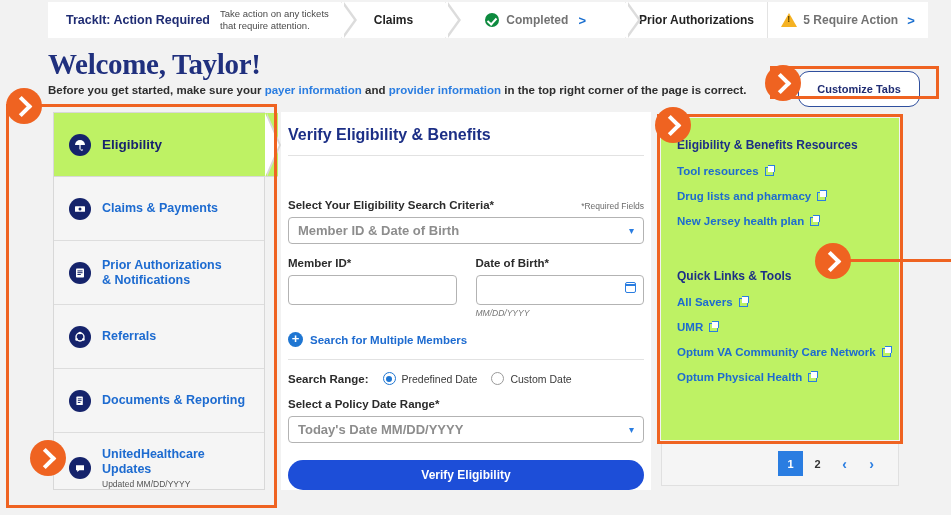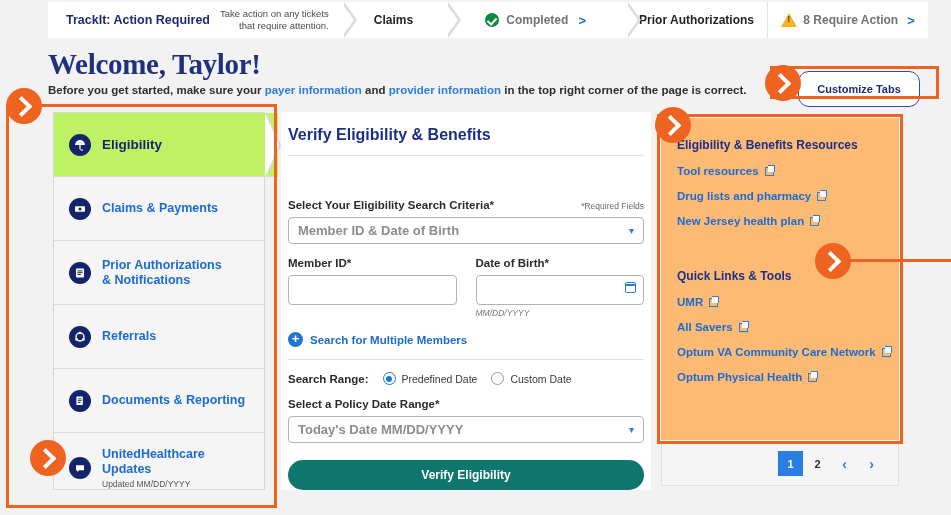--- a/index.html
+++ b/index.html
@@ -32,21 +32,21 @@
     border-bottom: 18px solid transparent;
     border-left: 13px solid #ffffff;
   }
   .nav-seg.chev::before {
     content: ""; position: absolute; right: -16px; top: 0;
     width: 0; height: 0; z-index: 2;
     border-top: 18px solid transparent;
     border-bottom: 18px solid transparent;
     border-left: 13px solid #dcdcdc;
   }
-  .seg1 { width: 310px; gap: 10px; justify-content: flex-start; padding-left: 18px; text-align: right; }
+  .seg1 { width: 310px; gap: 10px; justify-content: flex-start; padding-left: 18px; }
   .seg-title { color: #1f2c73; font-size: 12.5px; font-weight: bold; white-space: nowrap; }
   .seg-sub { color: #4a4a4a; font-size: 9.5px; line-height: 1.25; white-space: pre-line; }
   .seg2 { width: 110px; }
   .seg2 .lbl { color: #232323; font-size: 12px; font-weight: bold; }
   .seg3 { width: 190px; gap: 7px; }
   .seg4 { width: 150px; }
   .seg4 .lbl { color: #232323; font-size: 12px; font-weight: bold; }
   .seg5 { width: 170px; gap: 6px; }
   .link-blue { color: #737373; font-size: 12px; font-weight: bold; white-space: nowrap; }
   .chevr { color: #196ecf; font-size: 13px; font-weight: bold; margin-left: 3px; }
@@ -207,31 +207,31 @@
     border: 1.5px solid #9a9a9a; background: #fff; position: relative;
   }
   .rdot.on { border-color: #1f76d2; }
   .rdot.on::after {
     content: ""; position: absolute; left: 2.5px; top: 2.5px;
     width: 6px; height: 6px; border-radius: 50%; background: #1f76d2;
   }
   .rlabel { font-size: 10.5px; color: #3a3a3a; }
   .verify-btn {
     margin: 17px 7px 0 7px; height: 30px; border-radius: 15px;
-    background: #0f766e; color: #fff; font-size: 12px; font-weight: bold;
+    background: #1d4ed8; color: #fff; font-size: 12px; font-weight: bold;
     display: flex; align-items: center; justify-content: center;
     cursor: pointer; border: none; width: calc(100% - 14px);
     font-family: "Liberation Sans", sans-serif;
   }
 
   
   .rpanel {
     position: absolute; left: 661px; top: 118px;
     width: 238px; height: 322px;
-    background: #fdba74;
+    background: #bef264;
   }
   .rp-head {
     color: #1c2f86; font-size: 12px; font-weight: bold;
     padding: 20px 0 0 16px;
   }
   .rp-link {
     display: flex; align-items: center; gap: 6px;
     padding-left: 16px; margin-top: 13px; cursor: pointer;
   }
   .rp-link .t { color: #1d6bd0; font-size: 11.5px; font-weight: bold; }
@@ -293,21 +293,21 @@
     <div class="nav-seg seg3 chev">
       <span class="check-ico"></span>
       <span class="link-blue">Completed</span>
       <span class="chevr">&gt;</span>
     </div>
     <div class="nav-seg seg4">
       <span class="lbl">Prior Authorizations</span>
     </div>
     <div class="nav-seg seg5">
       <span class="warn-ico"></span>
-      <span class="link-blue">8 Require Action</span>
+      <span class="link-blue">5 Require Action</span>
       <span class="chevr">&gt;</span>
     </div>
   </div>
 
   <div class="welcome">Welcome, Taylor!</div>
   <div class="subline">
     <span>Before you get started, make sure your </span><a href="#">payer information</a><span> and </span><a href="#">provider information</a><span> in the top right corner of the page is correct.</span>
   </div>
 
   <div class="cust-wrap">
@@ -471,25 +471,25 @@
       <span class="ext"></span>
     </div>
     <div class="rp-link">
       <span class="t">New Jersey health plan</span>
       <span class="ext"></span>
     </div>
 
     <div class="rp-head rp-head2">Quick Links &amp; Tools</div>
 
     <div class="rp-link">
+      <span class="t">All Savers</span>
+      <span class="ext"></span>
+    </div>
+    <div class="rp-link">
       <span class="t">UMR</span>
-      <span class="ext"></span>
-    </div>
-    <div class="rp-link">
-      <span class="t">All Savers</span>
       <span class="ext"></span>
     </div>
     <div class="rp-link">
       <span class="t">Optum VA Community Care Network</span>
       <span class="ext"></span>
     </div>
     <div class="rp-link">
       <span class="t">Optum Physical Health</span>
       <span class="ext"></span>
     </div>

